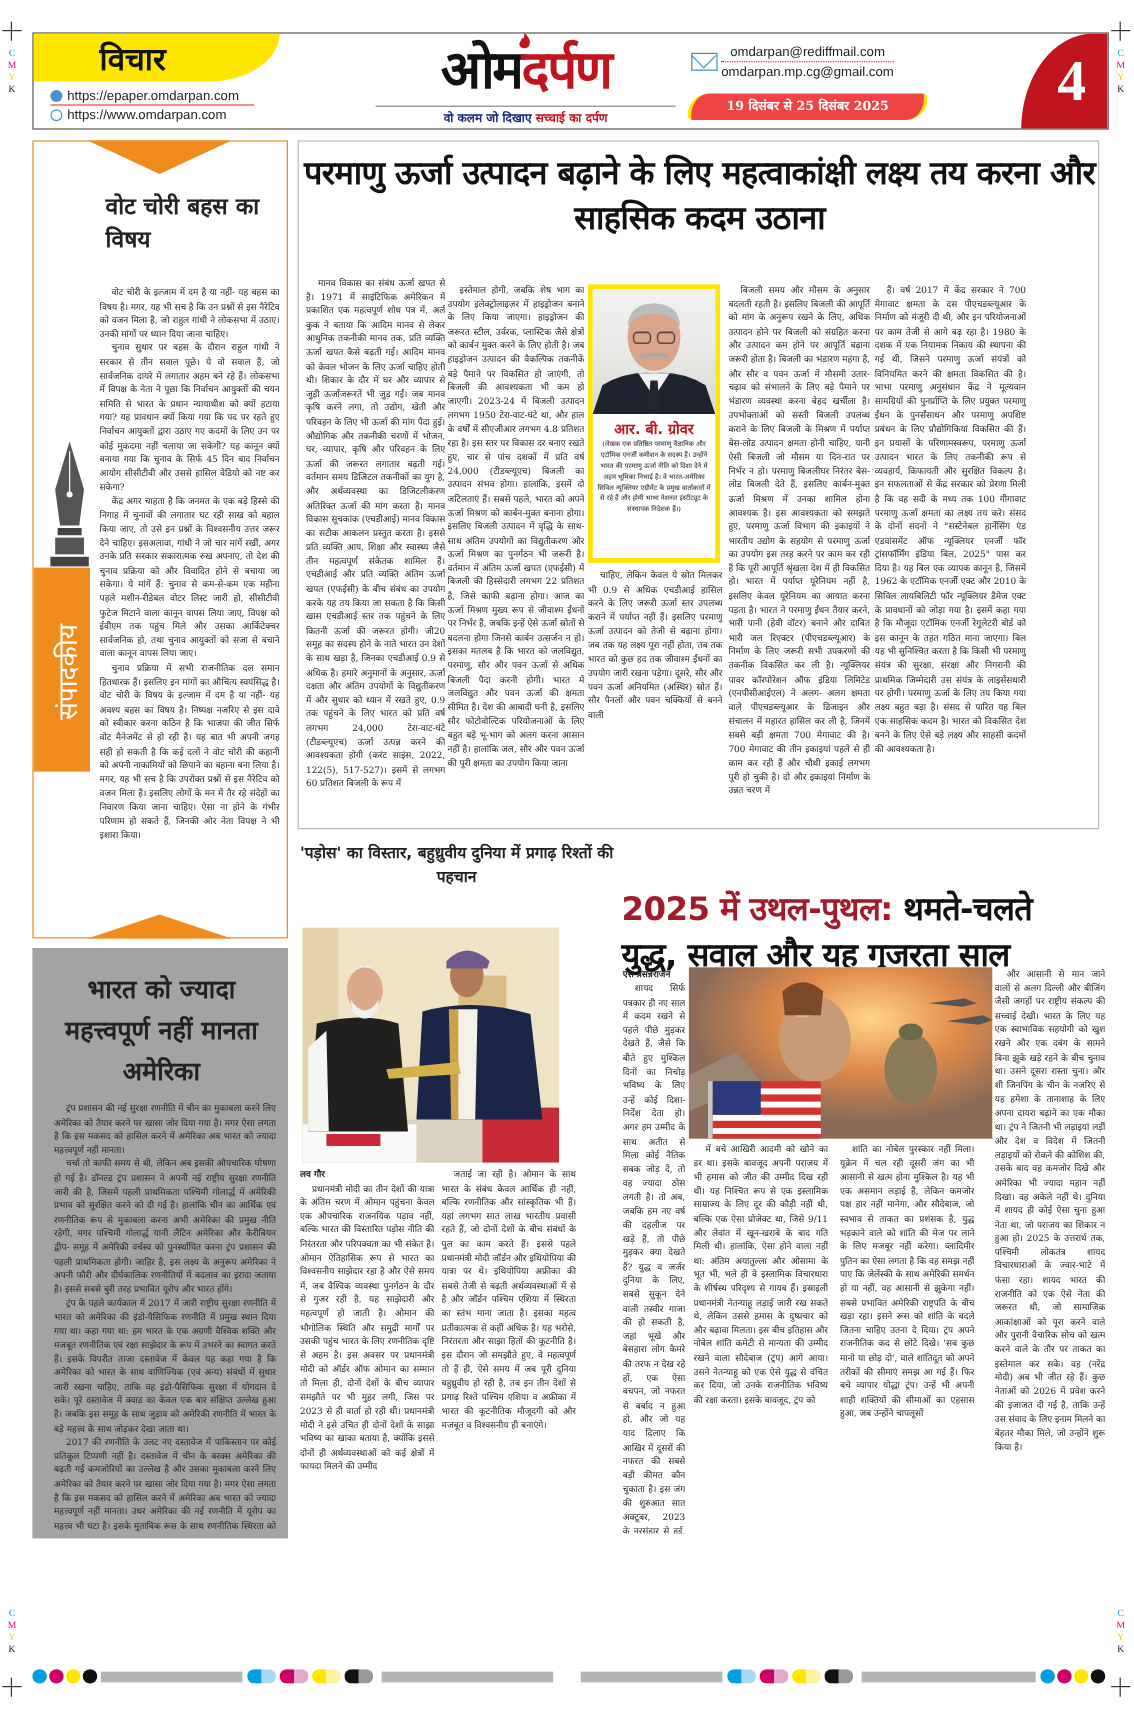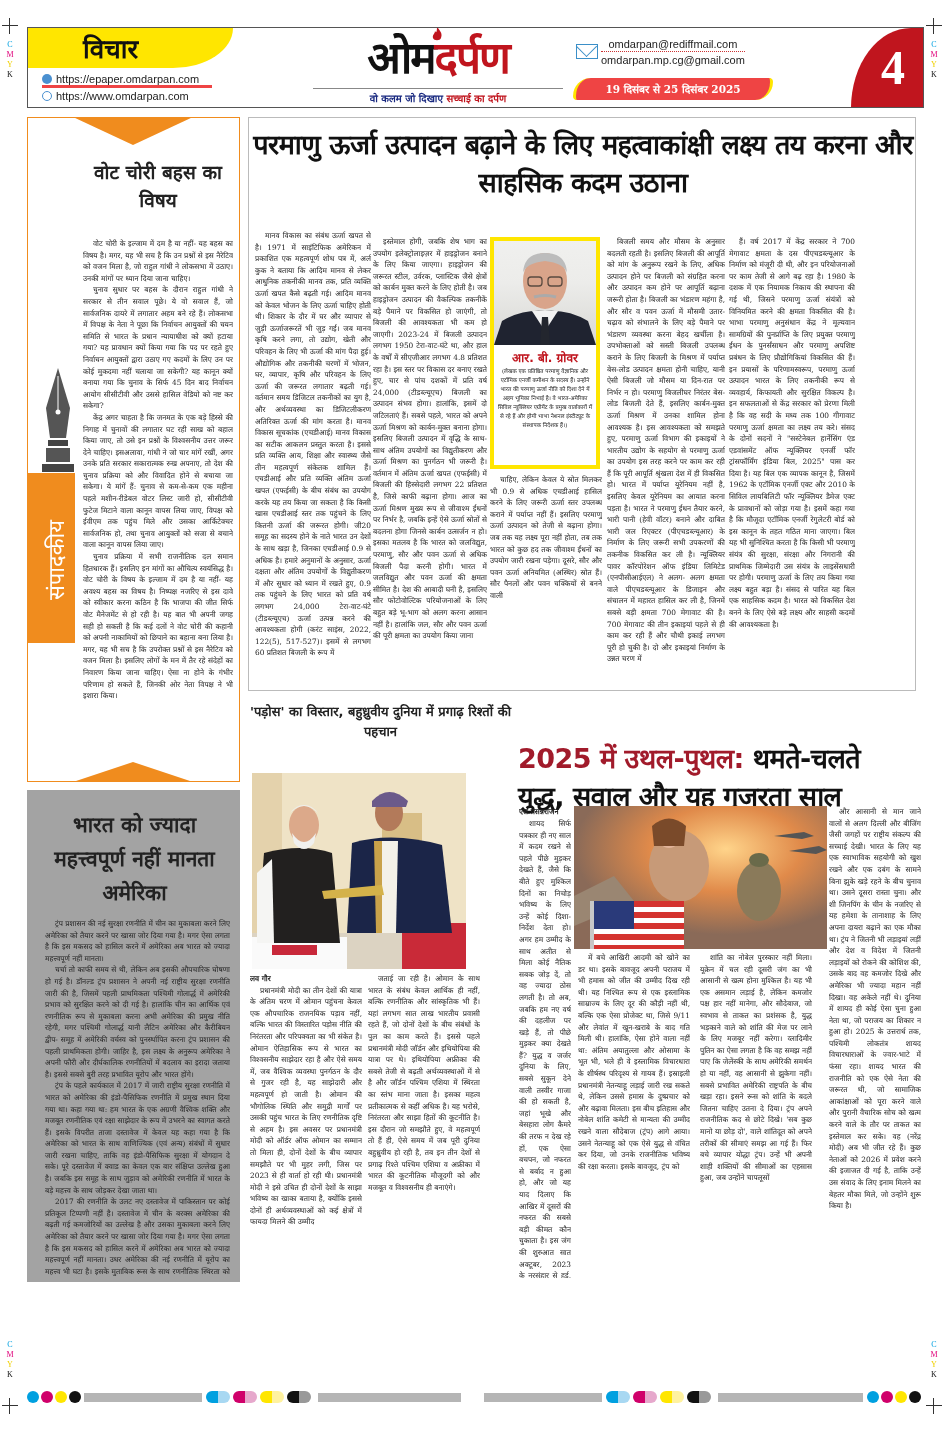--- a/index.html
+++ b/index.html
@@ -11,21 +11,21 @@
   .cross { position: absolute; width: 16px; height: 16px; }
   .cross:before { content: ""; position: absolute; left: 7px; top: 0; width: 1px; height: 16px; background: #333; }
   .cross:after { content: ""; position: absolute; top: 7px; left: 0; width: 16px; height: 1px; background: #333; }
 
   
   .masthead { position: absolute; left: 27px; top: 27px; width: 897px; height: 81px; border: 1px solid #555; background: #fff; overflow: hidden; }
   .section-tab { position: absolute; left: 0; top: 0; width: 205px; height: 40px; background: #ffe600; border-bottom-right-radius: 60px 40px; text-align: center; }
   .section-tab span { position: absolute; left: 55px; top: 2px; font-family: "DejaVu Serif", serif; font-weight: bold; font-size: 26px; color: #111; }
   .urls { position: absolute; left: 14px; top: 45px; font-family: "Liberation Sans", sans-serif; font-size: 11px; color: #222; }
   .urls div { display: flex; align-items: center; gap: 4px; height: 15px; }
-  .urls .u1 { border-bottom: 3px solid #ef4444; width: 170px; }
+  .urls .u1 { border-bottom: 1px solid #ef4444; width: 170px; }
   .url-ic { width: 10px; height: 10px; border-radius: 50%; background: #4a90d0; display: inline-block; }
   .url-ic.g { background: #fff; border: 1.5px solid #4a90d0; }
   .logo { position: absolute; left: 290px; top: -2px; width: 240px; height: 62px; text-align: center; }
   .logo .om { font-family: "DejaVu Sans", sans-serif; font-weight: bold; font-size: 44px; color: #111; letter-spacing: -2px; }
   .logo .darpan { font-family: Liberation Sans, sans-serif; font-weight: bold; font-size: 44px; color: #c0151e; letter-spacing: -2px; }
   .flame { position: absolute; left: 112px; top: 0px; width: 14px; height: 18px; }
   .tagline { position: absolute; left: 285px; top: 60px; width: 250px; border-top: 1px solid #888; text-align: center; font-size: 10px; font-weight: bold; padding-top: 2px; }
   .tagline .a { color: #1a2a80; } .tagline .b { color: #c0151e; }
   .email-ic { position: absolute; left: 138px; top: 16px; width: 22px; height: 15px; border: 1.5px solid #3b8fc8; }
   .email-ic:before { content: ""; position: absolute; left: 2px; top: -6px; width: 14px; height: 14px; border-right: 1.5px solid #3b8fc8; border-bottom: 1.5px solid #3b8fc8; transform: rotate(45deg); }
@@ -35,21 +35,21 @@
   .page-no { position: absolute; right: 0; top: 0; width: 72px; height: 81px; background: #c0151e; border-top-left-radius: 60px 80px; color: #fff; font-family: "Liberation Serif", serif; font-weight: bold; font-size: 48px; text-align: right; padding: 12px 18px 0 0; }
 
   
   .col { position: absolute; overflow: hidden; font-family: "DejaVu Serif", serif; font-size: 7.4px; line-height: 11.6px; color: #222; text-align: justify; }
   .col p { text-indent: 10px; }
   .col .byline { font-weight: bold; text-indent: 0; }
 
   
   .edit-box { position: absolute; left: 27px; top: 117px; width: 213px; height: 665px; border: 1px solid #f08c1e; background: #fff; }
   .edit-box .chevron { position: absolute; left: 45px; top: -1px; width: 0; height: 0; border-left: 60px solid transparent; border-right: 60px solid transparent; border-top: 28px solid #f08c1e; }
-  .edit-title { position: absolute; left: 60px; top: 40px; width: 140px; text-align: center; font-family: "DejaVu Sans", sans-serif; font-size: 19px; line-height: 28px; color: #222; }
+  .edit-title { position: absolute; left: 60px; top: 40px; width: 140px; font-family: "DejaVu Sans", sans-serif; font-size: 19px; line-height: 28px; color: #222; }
   .pen { position: absolute; left: 8px; top: 250px; width: 44px; height: 110px; }
   .vert-band { position: absolute; left: 0; top: 355px; width: 47px; height: 170px; background: #f08c1e; }
   .vert-band span { position: absolute; left: -48px; top: 72px; width: 150px; transform: rotate(-90deg); color: #fff; font-family: "DejaVu Sans", sans-serif; font-size: 22px; text-align: center; }
   .edit-box .chev-bottom { position: absolute; left: 45px; bottom: -1px; width: 0; height: 0; border-left: 60px solid transparent; border-right: 60px solid transparent; border-bottom: 20px solid #f08c1e; }
 
   
   .cream-box { position: absolute; left: 27px; top: 790px; width: 213px; height: 492px; background: #a3a3a3; }
   .cream-title { position: absolute; left: 10px; top: 18px; width: 195px; text-align: center; font-family: "DejaVu Sans", sans-serif; font-size: 21px; line-height: 34px; color: #222; }
 
   

